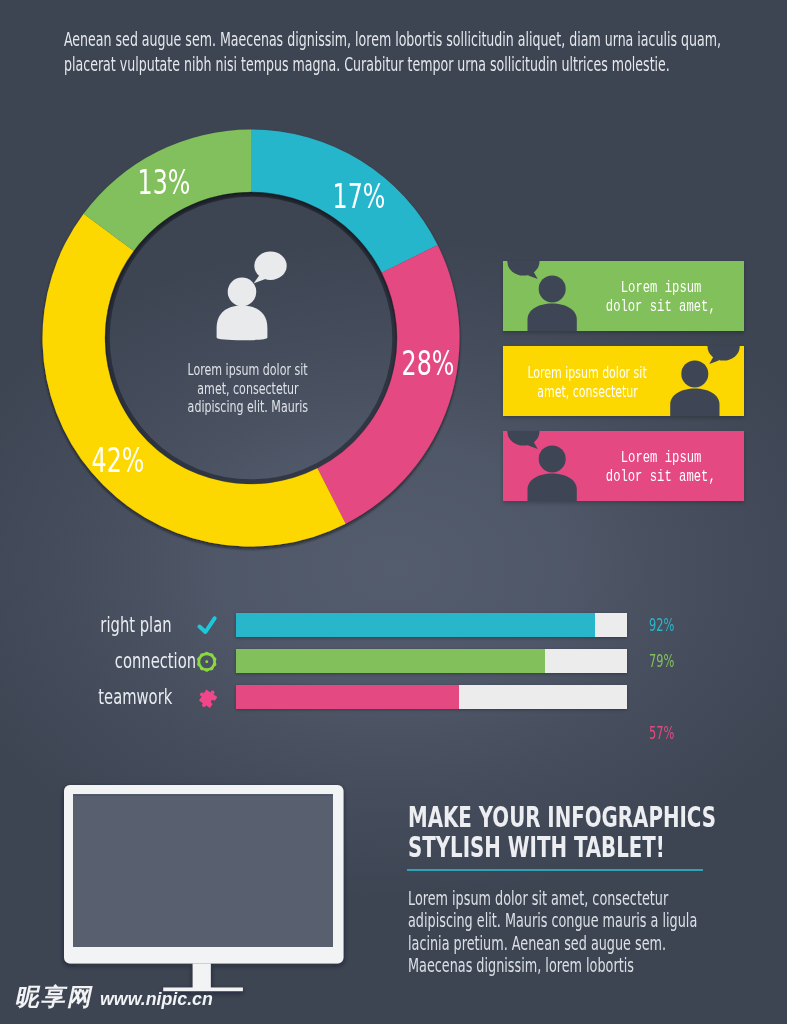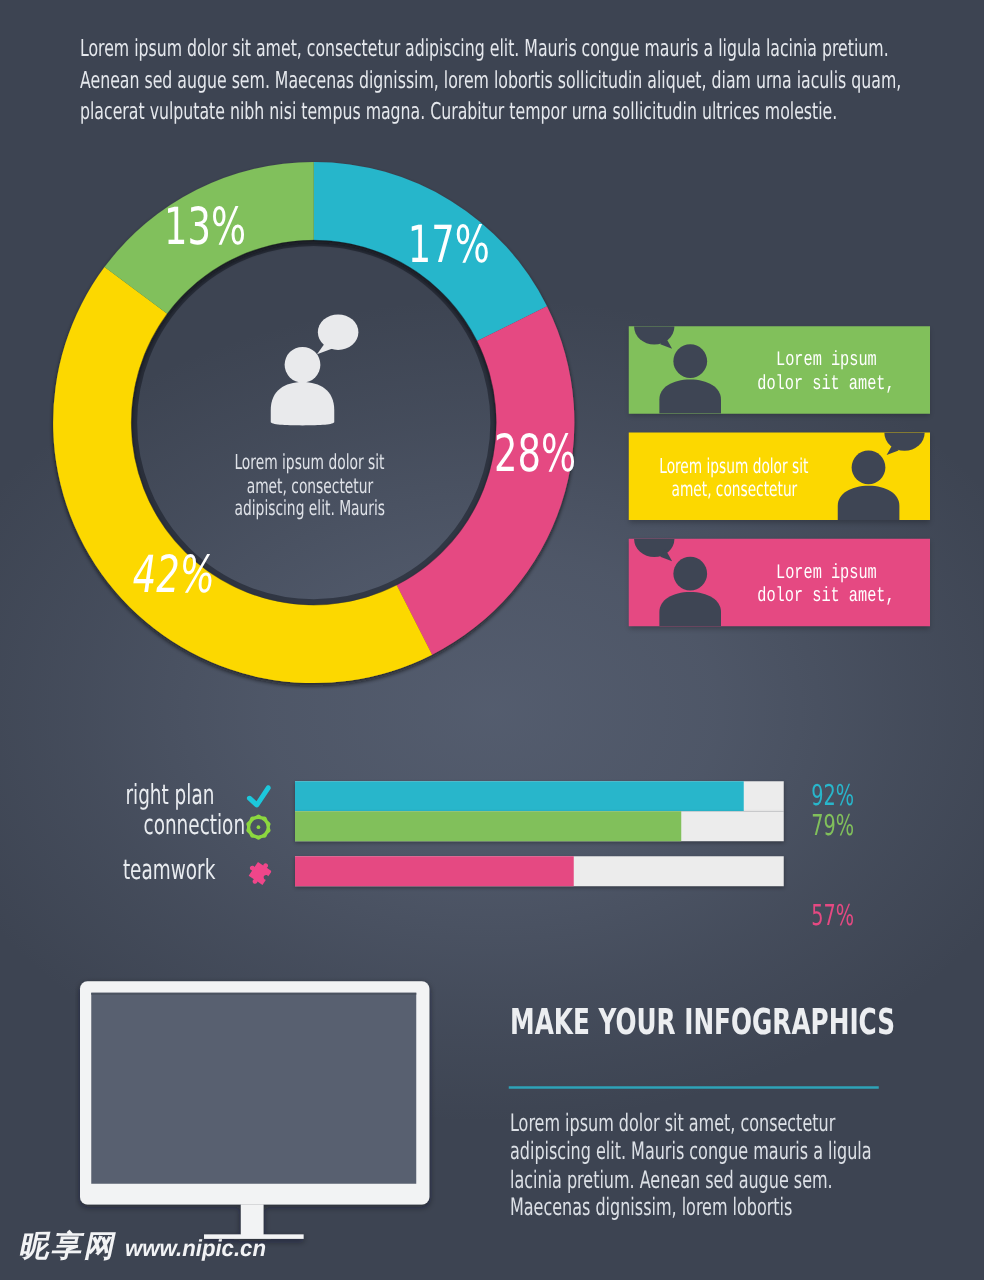--- a/index.html
+++ b/index.html
@@ -17,21 +17,21 @@
   .nar{display:inline-block;transform:scaleX(0.753);transform-origin:left center;}
 
   
   #intro{position:absolute;left:64px;top:27px;width:720px;
          font-size:18.6px;line-height:25px;color:#E5E8ED;}
   #intro .ln{white-space:nowrap;height:25px;}
 
   
   #donut-wrap{position:absolute;left:0;top:0;width:500px;height:580px;}
   #donut-svg{position:absolute;left:0;top:0;}
-  .donut-pct{position:absolute;color:#FFFFFF;font-size:41px;font-weight:400;
+  .donut-pct{position:absolute;color:#FFFFFF;font-size:33px;font-weight:400;
              white-space:nowrap;line-height:33px;}
   .donut-pct span{display:inline-block;transform:scaleX(0.80);transform-origin:center center;}
   #donut-center-text{position:absolute;left:128px;top:361px;width:240px;
         text-align:center;color:#DFE2E8;font-size:16.5px;line-height:18.6px;}
   #donut-center-text .ln{white-space:nowrap;height:18.7px;}
   .narc{display:inline-block;transform:scaleX(0.745);transform-origin:center center;}
 
   
   #legend{position:absolute;left:503px;top:176px;width:242px;height:340px;}
   .lg-box{position:absolute;left:0;width:241px;height:70px;overflow:hidden;
@@ -47,21 +47,21 @@
   
   #skills{position:absolute;left:0;top:608px;width:787px;height:110px;}
   .sk-row{position:absolute;left:0;width:787px;height:30px;}
   .sk-label{position:absolute;right:615px;top:4px;color:#E9ECF0;font-size:22px;
             line-height:26px;white-space:nowrap;text-align:right;}
   .sk-label .narc{transform-origin:right center;}
   .sk-icon{position:absolute;left:195.5px;top:7.3px;width:21.5px;height:21.5px;}
   .sk-track{position:absolute;left:235.7px;top:5px;width:391px;height:24px;
             background:#EDEDED;box-shadow:0 1px 3px rgba(0,0,0,0.30);}
   .sk-fill{position:absolute;left:0;top:0;height:24px;}
-  .sk-val{position:absolute;left:649px;top:4px;font-size:23px;line-height:26px;
+  .sk-val{position:absolute;left:649px;top:4px;font-size:17px;line-height:26px;
           white-space:nowrap;}
   .sk-val .narc{transform-origin:left center;}
 
   
   #monitor{position:absolute;left:60px;top:781px;}
   #foot{position:absolute;left:407.5px;top:802.5px;width:340px;}
   #foot h2{margin:0;color:#ECEEF1;font-size:28.5px;line-height:30.5px;font-weight:700;}
   #foot h2 .ln{white-space:nowrap;height:30.5px;}
   #foot .rule{position:absolute;left:-1px;top:66.8px;width:296px;height:2.2px;background:#2EA3B8;}
   #foot .body{position:absolute;left:0.5px;top:85px;color:#DCE0E6;font-size:19.1px;line-height:22.6px;}
@@ -84,21 +84,20 @@
             line-height:18px;white-space:nowrap;display:inline-block;
             transform:scaleX(0.813);transform-origin:left center;}
 
 </style>
 </head>
 <body>
 
 <div id="page">
 
   <div id="intro">
-    <div class="ln"><span class="nar">Lorem ipsum dolor sit amet, consectetur adipiscing elit. Mauris congue mauris a ligula lacinia pretium.</span></div>
     <div class="ln"><span class="nar">Aenean sed augue sem. Maecenas dignissim, lorem lobortis sollicitudin aliquet, diam urna iaculis quam,</span></div>
     <div class="ln"><span class="nar">placerat vulputate nibh nisi tempus magna. Curabitur tempor urna sollicitudin ultrices molestie.</span></div>
   </div>
 
   <div id="donut-wrap">
     <svg id="donut-svg" width="500" height="580" viewBox="0 0 500 580">
       <defs>
         <filter id="donutShadow" x="-20%" y="-20%" width="140%" height="140%">
           <feDropShadow dx="0" dy="2.2" stdDeviation="1.6" flood-color="#0C1018" flood-opacity="0.72"></feDropShadow>
         </filter>
@@ -106,21 +105,21 @@
       <g id="donut-segments" filter="url(#donutShadow)">
           <path d="M251.00 129.50 A208.5 208.5 0 0 1 437.59 244.97 L381.66 272.86 A146 146 0 0 0 251.00 192.00 Z" fill="#28B6CB"></path>
           <path d="M437.59 244.97 A208.5 208.5 0 0 1 345.66 523.77 L317.28 468.09 A146 146 0 0 0 381.66 272.86 Z" fill="#E54982"></path>
           <path d="M345.66 523.77 A208.5 208.5 0 0 1 83.61 213.69 L133.79 250.95 A146 146 0 0 0 317.28 468.09 Z" fill="#FCD800"></path>
           <path d="M83.61 213.69 A208.5 208.5 0 0 1 251.00 129.50 L251.00 192.00 A146 146 0 0 0 133.79 250.95 Z" fill="#81C05B"></path>
         </g>
       <circle cx="251" cy="338" r="143.8" fill="none" stroke="#080B12" stroke-opacity="0.40" stroke-width="5"></circle>
     </svg>
     <div class="donut-pct" id="pct0" style="left: 358.5px; top: 196px; transform: translate(-50%, -50%);"><span>17%</span></div>
     <div class="donut-pct" id="pct1" style="left: 427.6px; top: 362.9px; transform: translate(-50%, -50%);"><span>28%</span></div>
-    <div class="donut-pct" id="pct2" style="left: 139px; top: 460.2px; transform: translate(-50%, -50%); font-style: italic;"><span>42%</span></div>
+    <div class="donut-pct" id="pct2" style="left: 118px; top: 460.2px; transform: translate(-50%, -50%);"><span>42%</span></div>
     <div class="donut-pct" id="pct3" style="left: 164px; top: 181.7px; transform: translate(-50%, -50%);"><span>13%</span></div>
     <svg id="donut-person" width="100" height="100" viewBox="0 0 100 100" style="position:absolute;left:210px;top:248px">
       <g fill="#E9EAEC">
         <ellipse cx="60.5" cy="17.7" rx="16.2" ry="14.2"></ellipse>
         <path d="M51.6 24.2 L43.6 35.4 L56.0 30.7 Z"></path>
         <circle cx="32" cy="43.8" r="14.3"></circle>
         <path d="M6.6 80.0 C6.6 64.4 17.9 57.6 32 57.6 C46.1 57.6 57.4 64.4 57.4 80.0 L57.4 89.6 C57.4 91.6 46.1 92.3 32 92.3 C17.9 92.3 6.6 91.6 6.6 89.6 Z"></path>
       </g>
     </svg>
     <div id="donut-center-text">
@@ -169,21 +168,21 @@
           </g>
         </svg>
         <div class="lg-text ar">
           <div class="ln"><span class="narc">Lorem ipsum</span></div>
           <div class="ln"><span class="narc">dolor sit amet,</span></div>
         </div>
       </div>
     </div>
 
   <div id="skills">
-      <div class="sk-row" style="top: 12px;">
+      <div class="sk-row" style="top: 0px;">
         <div class="sk-label"><span class="narc">right plan</span></div>
         <svg class="sk-icon" viewBox="0 0 22 22">
           <g fill="#1CC8DC">
             <path d="M20.2 1.7 C21.2 2.4 21.4 3.7 20.7 4.6 L11.4 18.5 C10.7 19.6 9.2 19.8 8.2 18.9 L2.2 13.4 C1.3 12.6 1.3 11.3 2.1 10.5 C3.0 9.6 4.4 9.6 5.2 10.4 L9.4 14.3 L17.3 2.3 C17.9 1.3 19.3 1.0 20.2 1.7 Z"></path>
           </g>
         </svg>
         <div class="sk-track" style="background: rgb(236, 236, 236);">
           <div class="sk-fill" style="background: rgb(40, 182, 203); width: 92%;"></div>
         </div>
         <div class="sk-val" style="color: rgb(40, 182, 203);"><span class="narc">92%</span></div>
@@ -230,20 +229,21 @@
     <rect x="9" y="9.2" width="260" height="152.8" fill="#59616F"></rect>
     <rect x="9" y="9.2" width="260" height="1.6" fill="#4B5260"></rect>
     <rect x="128.7" y="178.5" width="18.1" height="25.0" fill="#F2F3F4"></rect>
     <rect x="99.2" y="202.5" width="79.7" height="3.6" fill="#F2F3F4"></rect>
     </g>
   </svg>
 
   <div id="foot">
     <h2>
       <div class="ln"><span class="narh">MAKE YOUR INFOGRAPHICS</span></div>
+      <div class="ln"><span class="narh">STYLISH WITH TABLET!</span></div>
     </h2>
     <div class="rule"></div>
     <div class="body">
       <div class="ln"><span class="narc">Lorem ipsum dolor sit amet, consectetur</span></div>
       <div class="ln"><span class="narc">adipiscing elit. Mauris congue mauris a ligula</span></div>
       <div class="ln"><span class="narc">lacinia pretium. Aenean sed augue sem.</span></div>
       <div class="ln"><span class="narc">Maecenas dignissim, lorem lobortis</span></div>
     </div>
   </div>
 

